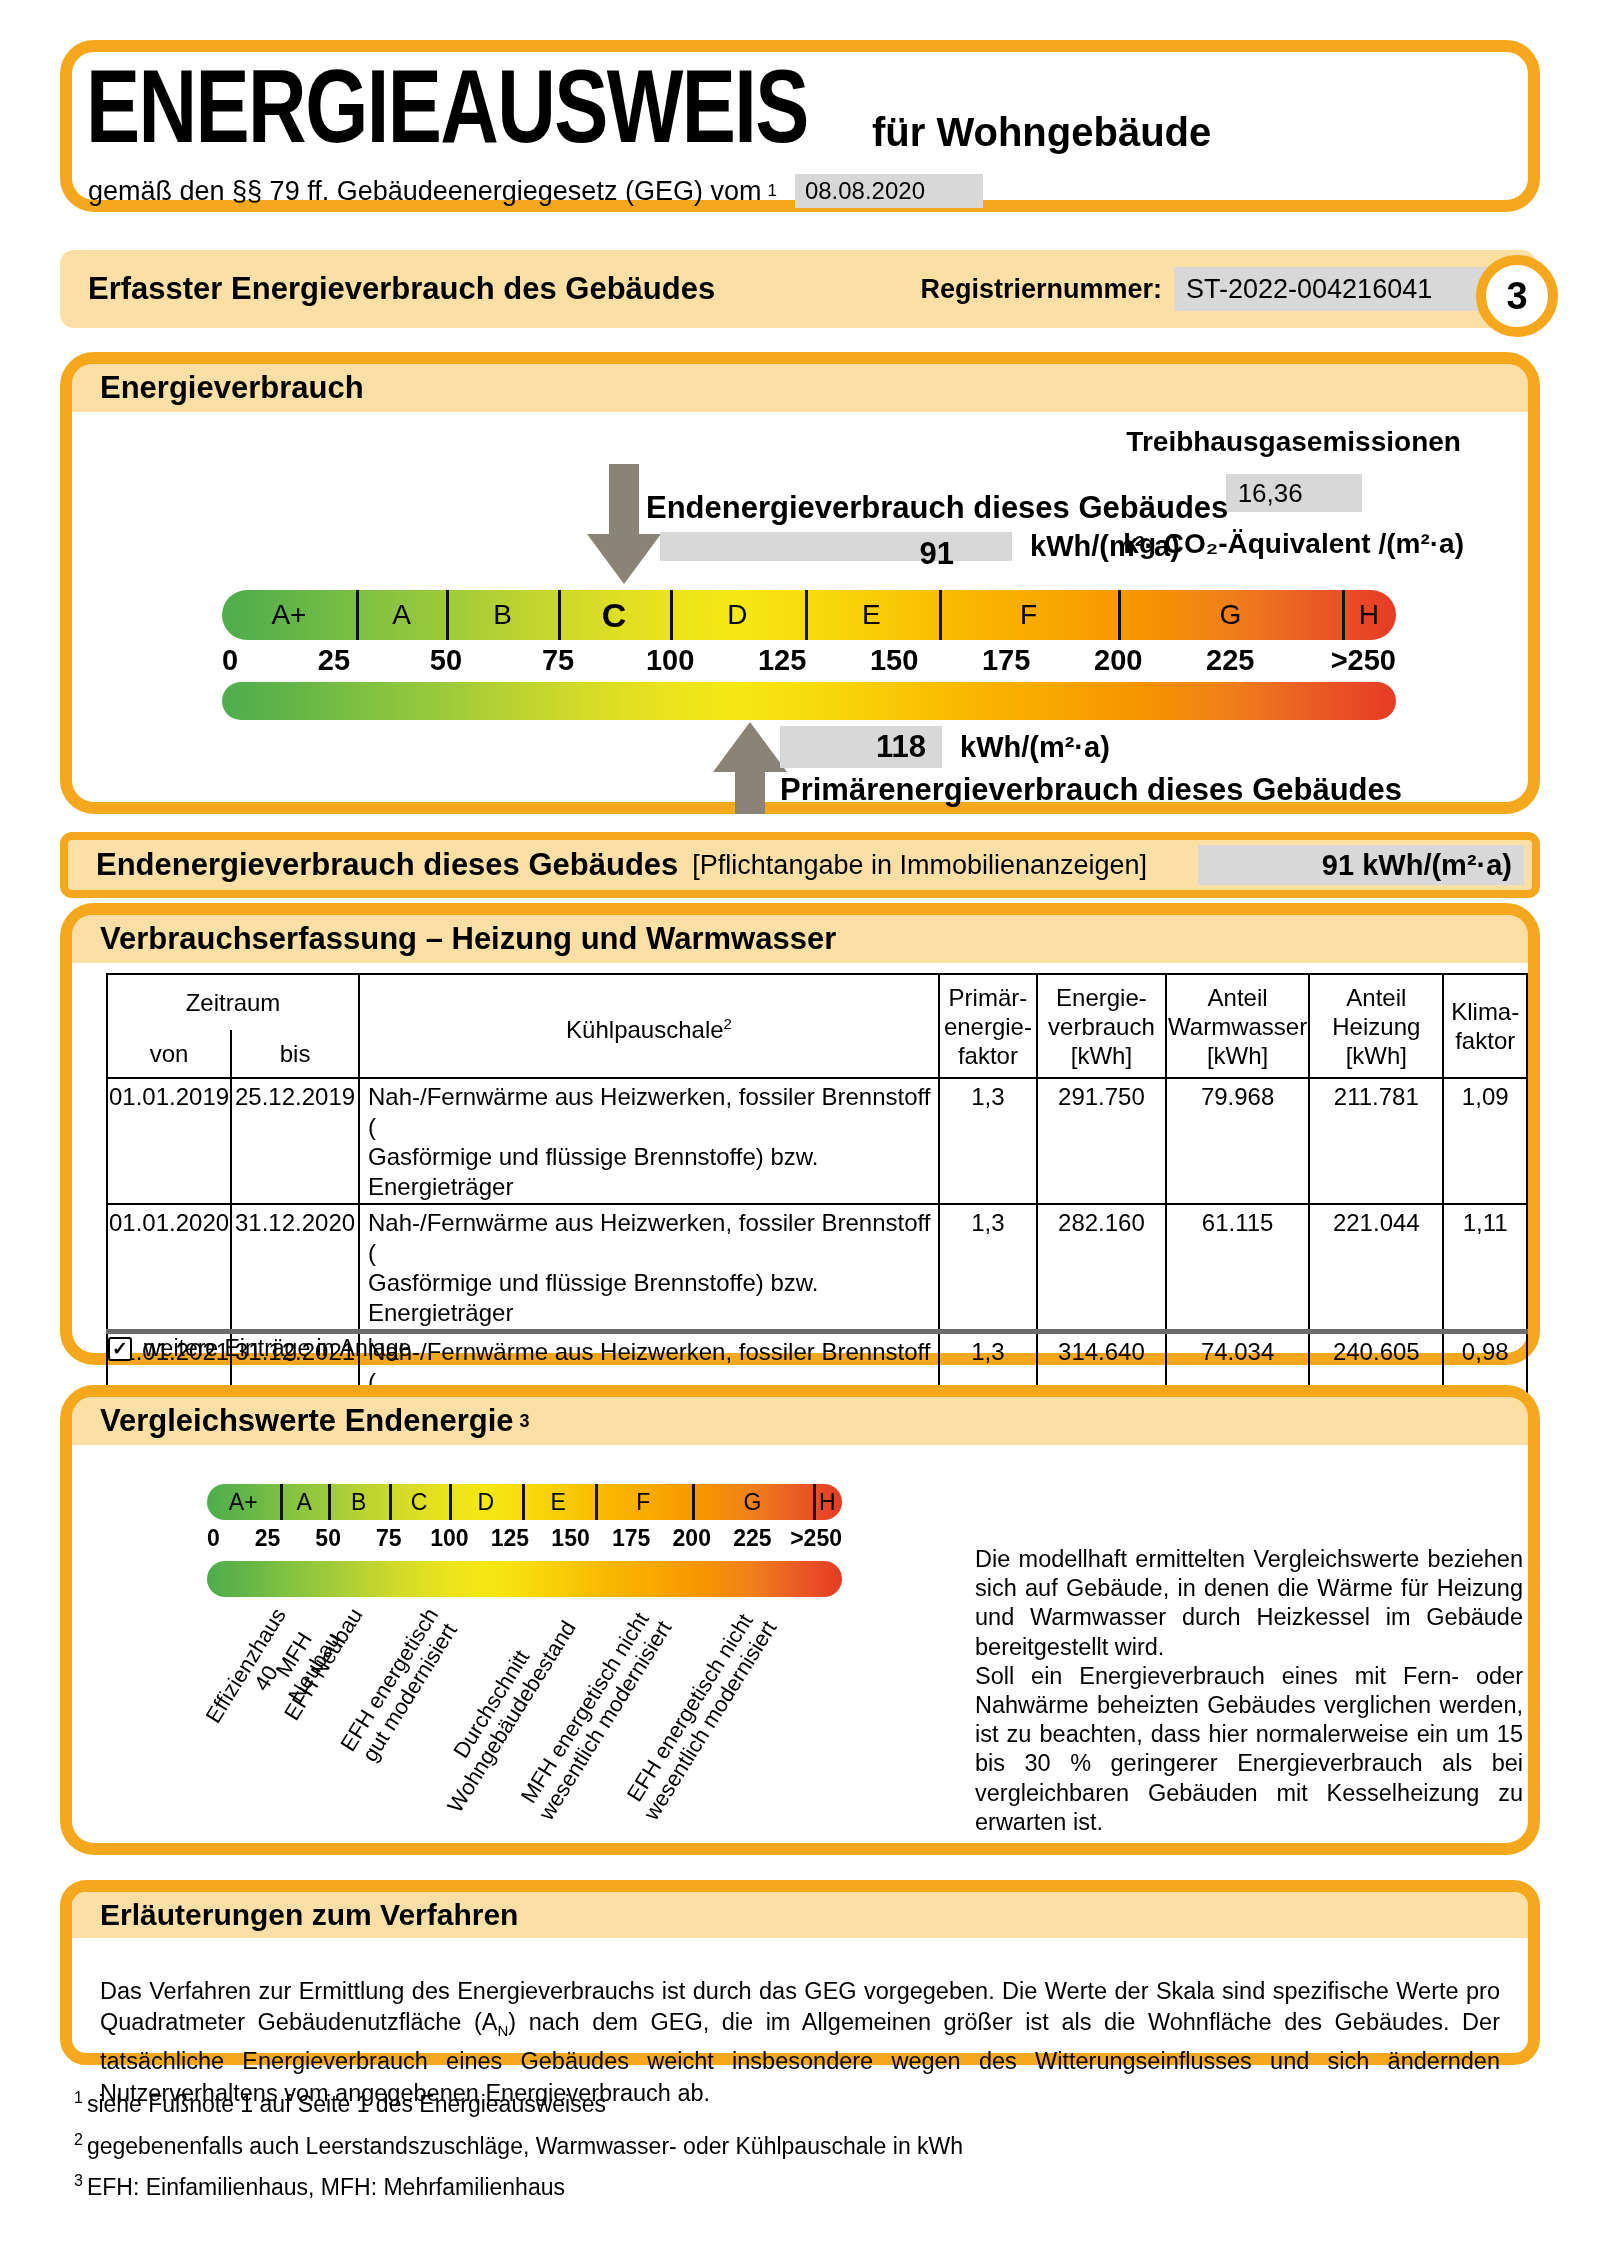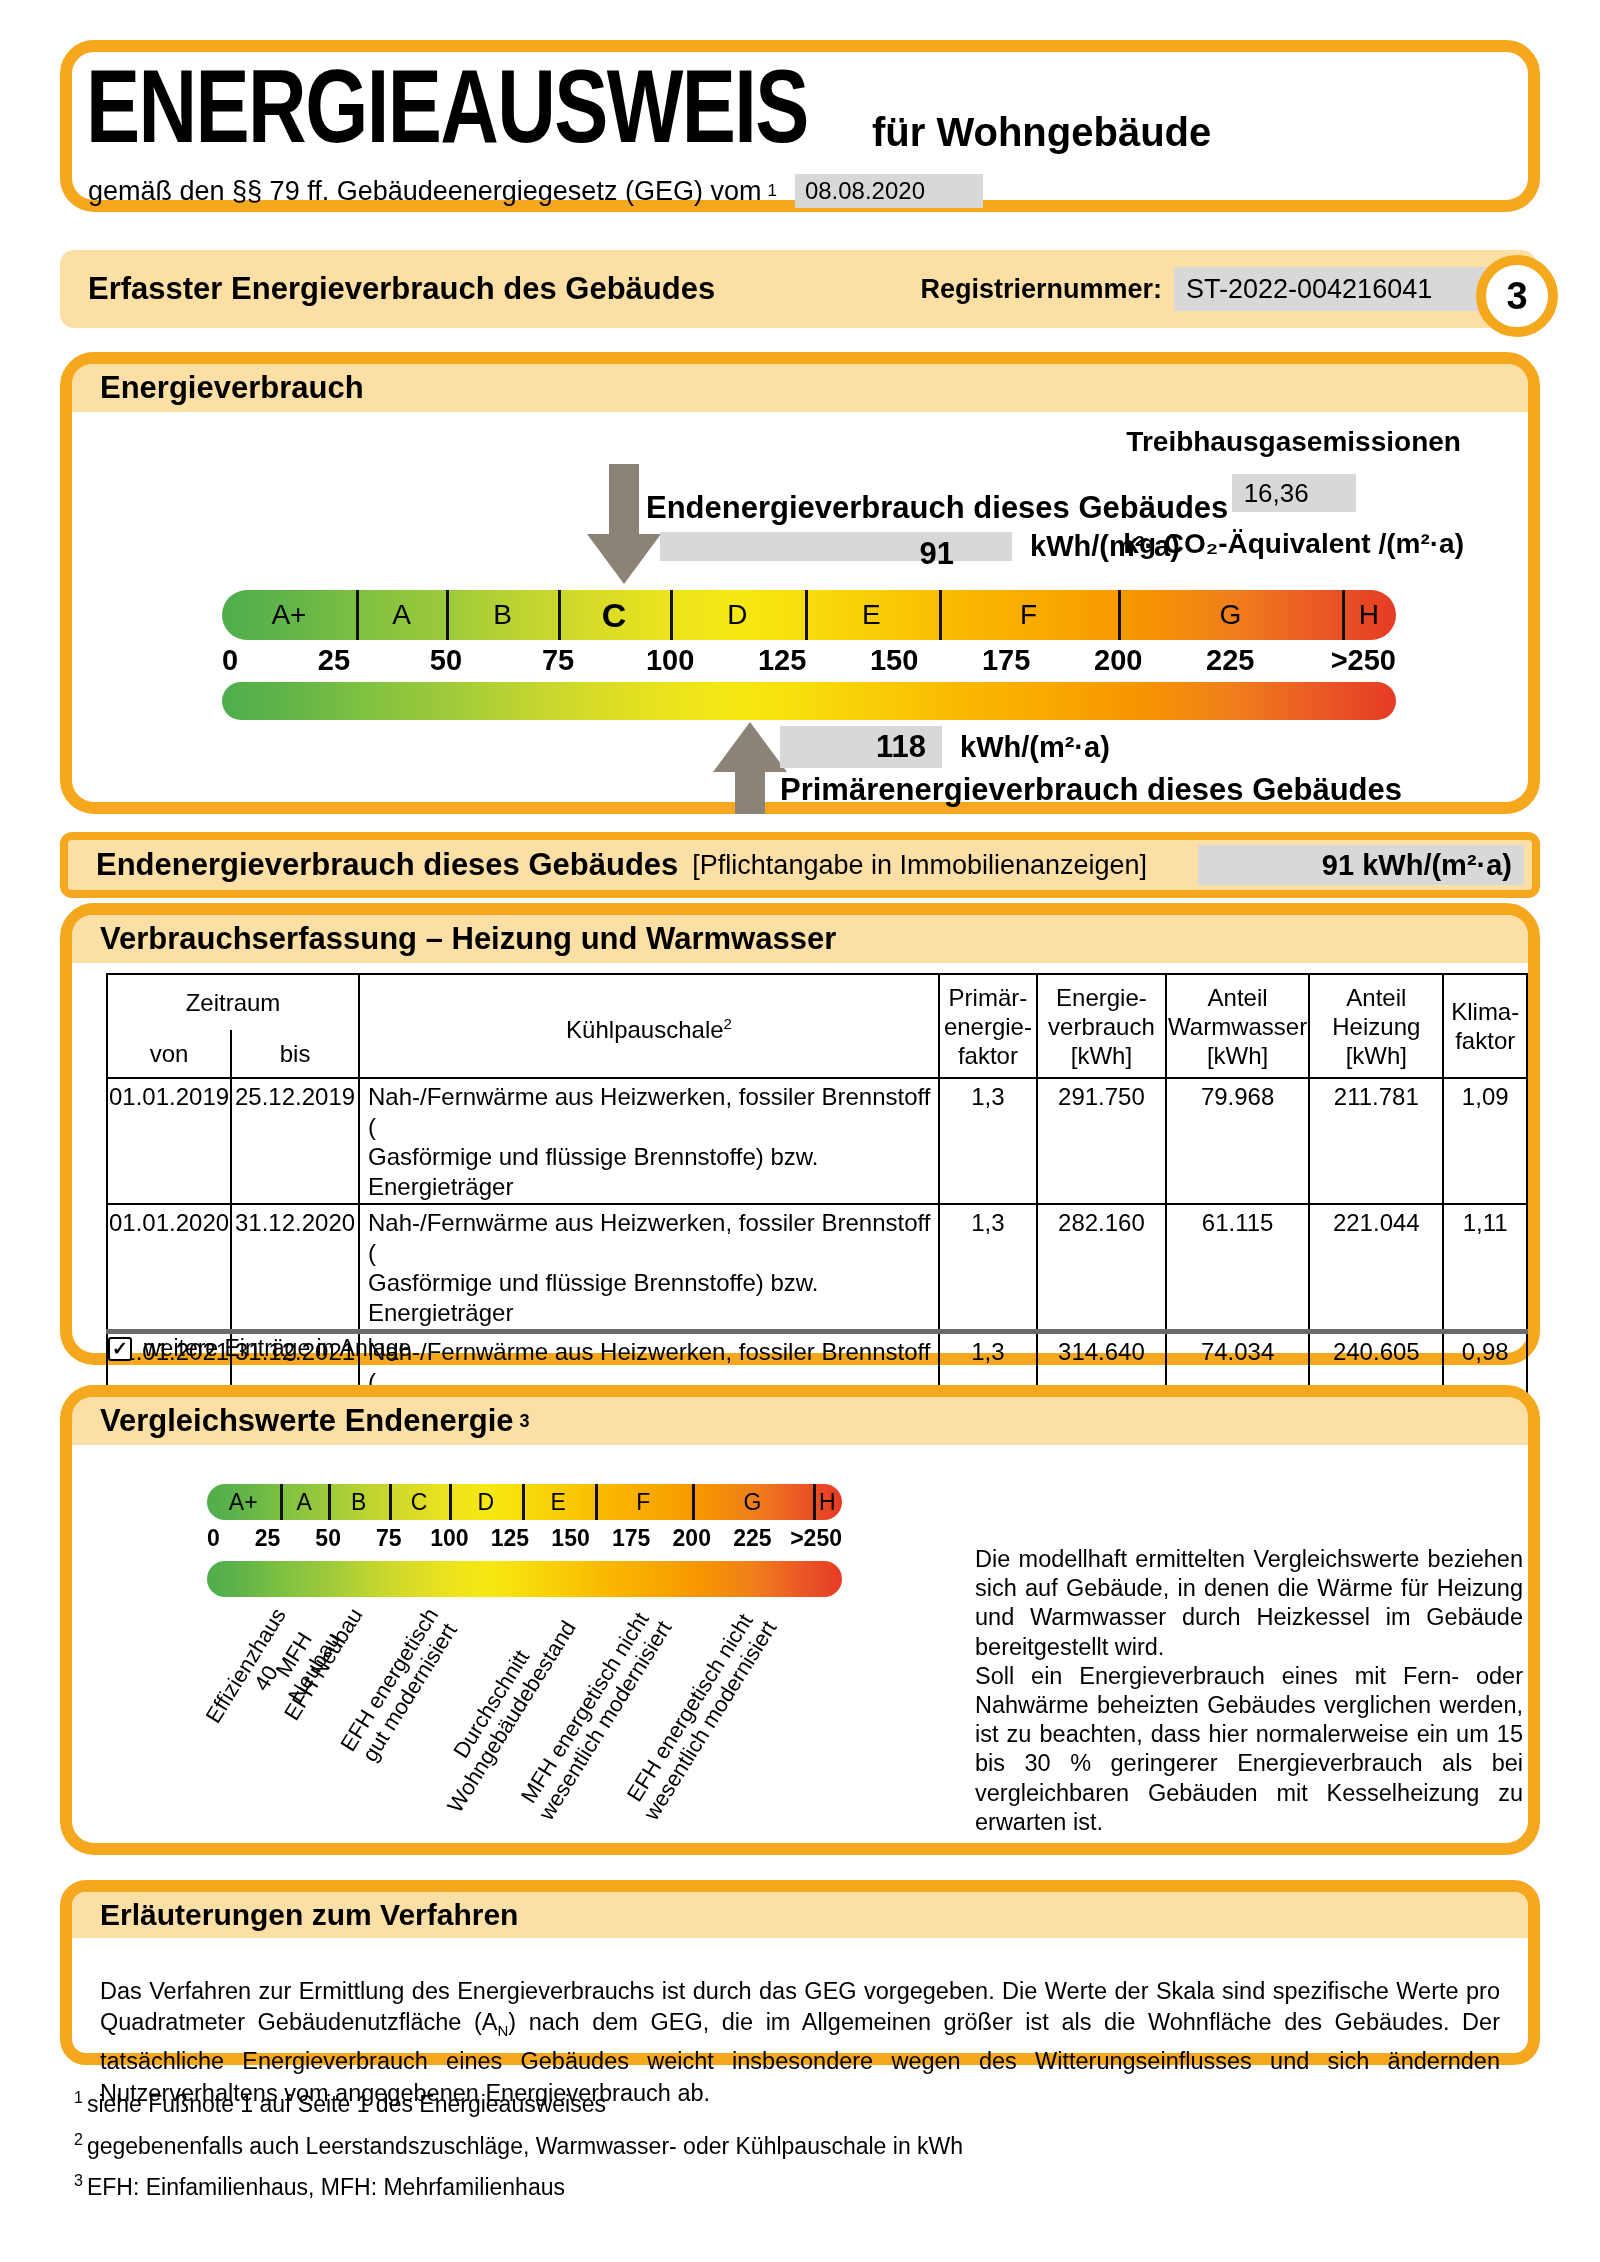--- a/index.html
+++ b/index.html
@@ -44,21 +44,21 @@
   
   .frame{background:#fff;border:12px solid var(--orange);border-radius:34px;}
   .strip{position:absolute;left:0;right:0;top:0;height:48px;background:var(--amber);
     border-radius:20px 20px 0 0;display:flex;align-items:center;padding-left:28px;
     font-size:31px;font-weight:bold;}
   .strip sup{font-size:18px;margin-left:6px;}
 
   #energy-box{left:60px;top:352px;width:1480px;height:462px;}
 
   #ghg-row{top:62px;right:64px;display:flex;align-items:center;gap:16px;font-size:28px;flex-direction:column;}
-  #ghg-box{width:124px;height:38px;font-size:26px;line-height:38px;padding-left:12px;}
+  #ghg-box{width:136px;height:38px;font-size:26px;line-height:38px;padding-left:12px;}
 
   .stem{position:absolute;width:30px;background:var(--arrow);}
   .head-down{position:absolute;width:0;height:0;border-left:37px solid transparent;
     border-right:37px solid transparent;border-top:50px solid var(--arrow);}
   .head-up{position:absolute;width:0;height:0;border-left:37px solid transparent;
     border-right:37px solid transparent;border-bottom:50px solid var(--arrow);}
 
   #end-label{left:574px;top:126px;font-size:31px;font-weight:bold;}
   .value-row{display:flex;align-items:center;}
   #end-value-row{left:588px;top:166px;}

